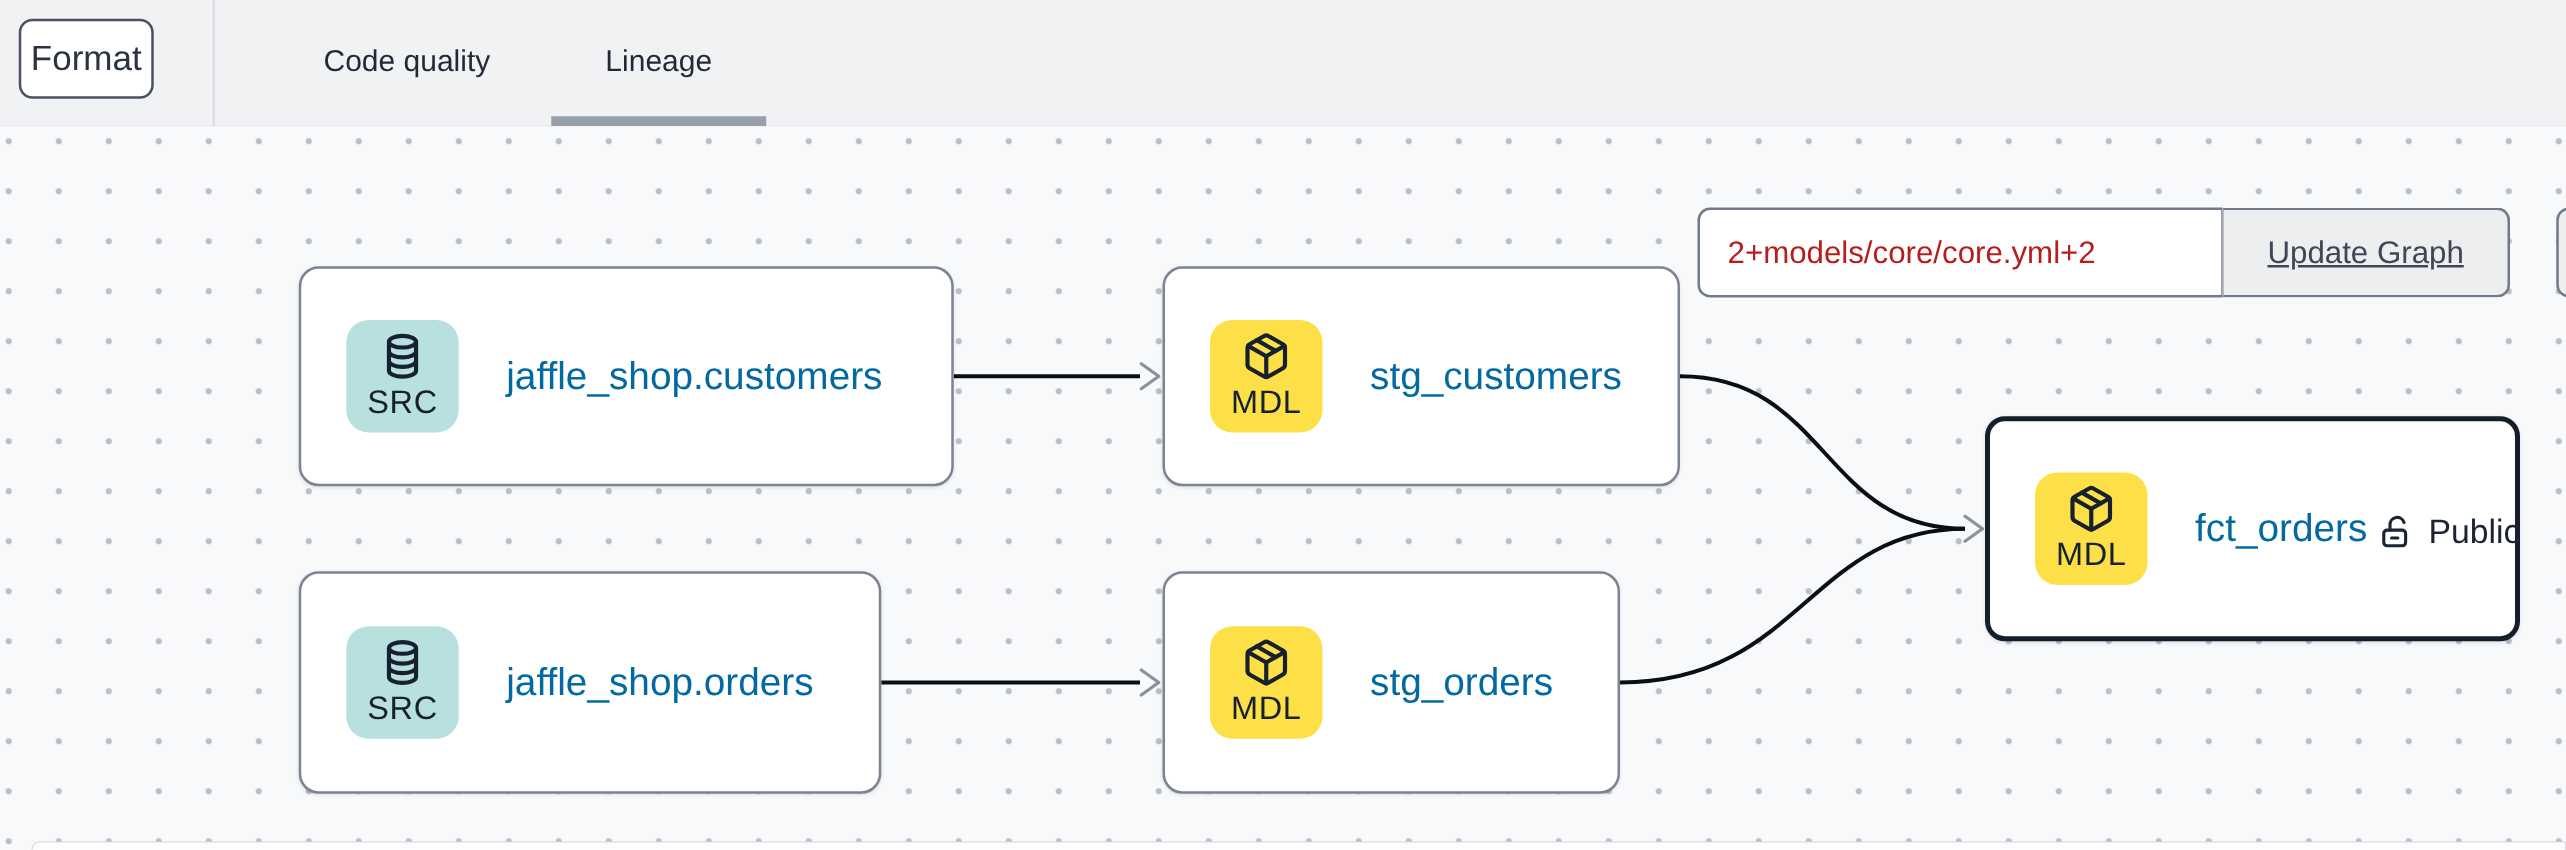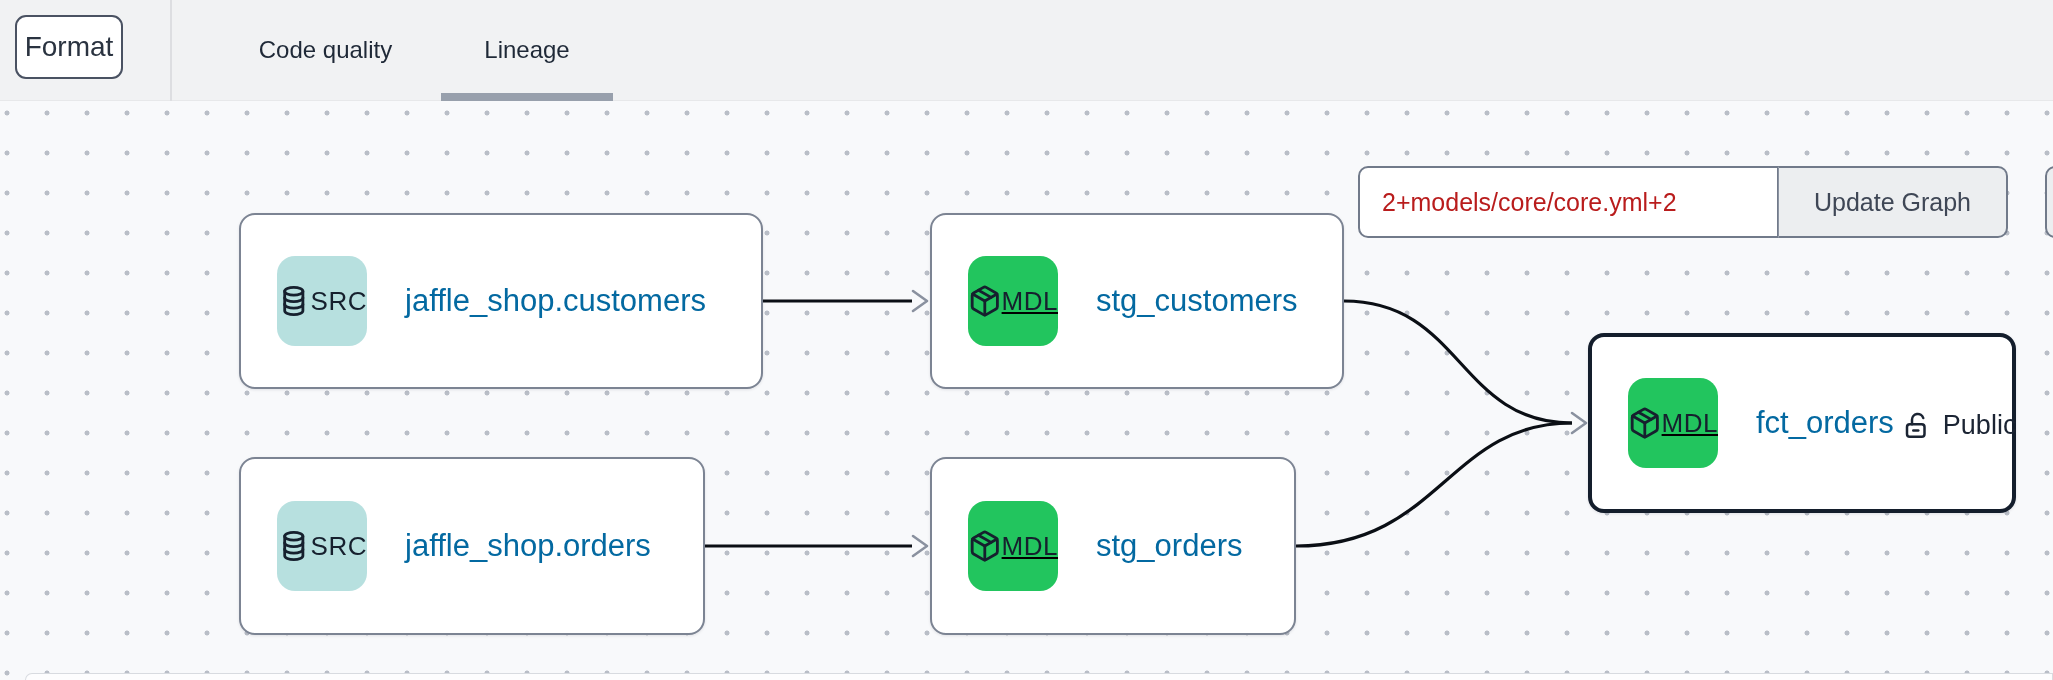--- a/index.html
+++ b/index.html
@@ -42,44 +42,44 @@
     box-shadow:0 1px 3px rgba(16,24,40,.10);cursor:pointer;
   }
   .node.selected{border:4.5px solid #141e2c;}
   .n-src-customers{left:239px;top:112px;width:524px;height:176px;}
   .n-stg-customers{left:930px;top:112px;width:414px;height:176px;}
   .n-src-orders{left:239px;top:356px;width:466px;height:178px;}
   .n-stg-orders{left:930px;top:356px;width:366px;height:178px;}
   .n-fct-orders{left:1588px;top:232px;width:428px;height:180px;}
   .badge{
     width:90px;height:90px;border-radius:18px;flex:none;
-    display:flex;align-items:center;justify-content:center;
+    display:flex;flex-direction:column;align-items:center;justify-content:center;
   }
   .badge.src{background:#b7e0df;}
-  .badge.mdl{background:#22c55e;text-decoration:underline;}
+  .badge.mdl{background:#fde047;}
   .badge svg{width:40px;height:40px;display:block;}
   .badge-label{font-size:26px;color:#16202e;margin-top:1px;letter-spacing:.5px;}
   .node-title{font-size:31px;color:#0369a1;white-space:nowrap;}
   .node-text{display:flex;flex-direction:row;gap:8px;}
   .access-row{display:flex;align-items:flex-end;gap:11px;font-size:27px;color:#1b2433;}
   .access-row svg{width:30px;height:30px;display:block;}
   
   .graph-controls{position:absolute;left:1358px;top:65px;height:72px;display:flex;}
   .selector-input{
     width:420px;height:72px;box-sizing:border-box;
     background:#ffffff;border:2px solid #717a8a;border-right:1px solid #717a8a;
     border-radius:10px 0 0 10px;padding:0 0 0 22px;
     font-family:"Liberation Sans",sans-serif;font-size:25px;color:#b91c1c;outline:none;
   }
   .update-btn{
     width:230px;height:72px;box-sizing:border-box;
     background:#eceef0;border:2px solid #717a8a;border-left:1px solid #8b93a1;
     border-radius:0 10px 10px 0;
     display:flex;align-items:center;justify-content:center;
-    font-size:25px;color:#3f4756;cursor:pointer;white-space:nowrap;
+    font-size:25px;color:#3f4756;cursor:pointer;white-space:nowrap;text-decoration:underline;
   }
   .edge-overflow-btn{
     position:absolute;left:2045px;top:65px;width:40px;height:72px;box-sizing:border-box;
     background:#eceef0;border:2px solid #717a8a;border-radius:10px;cursor:pointer;
   }
   .bottom-panel-edge{
     position:absolute;left:25px;bottom:0;width:2028px;height:7px;box-sizing:border-box;
     background:#fdfdfe;border:1px solid #d8dbe0;border-bottom:none;border-radius:8px 0 0 0;
   }
 </style>

